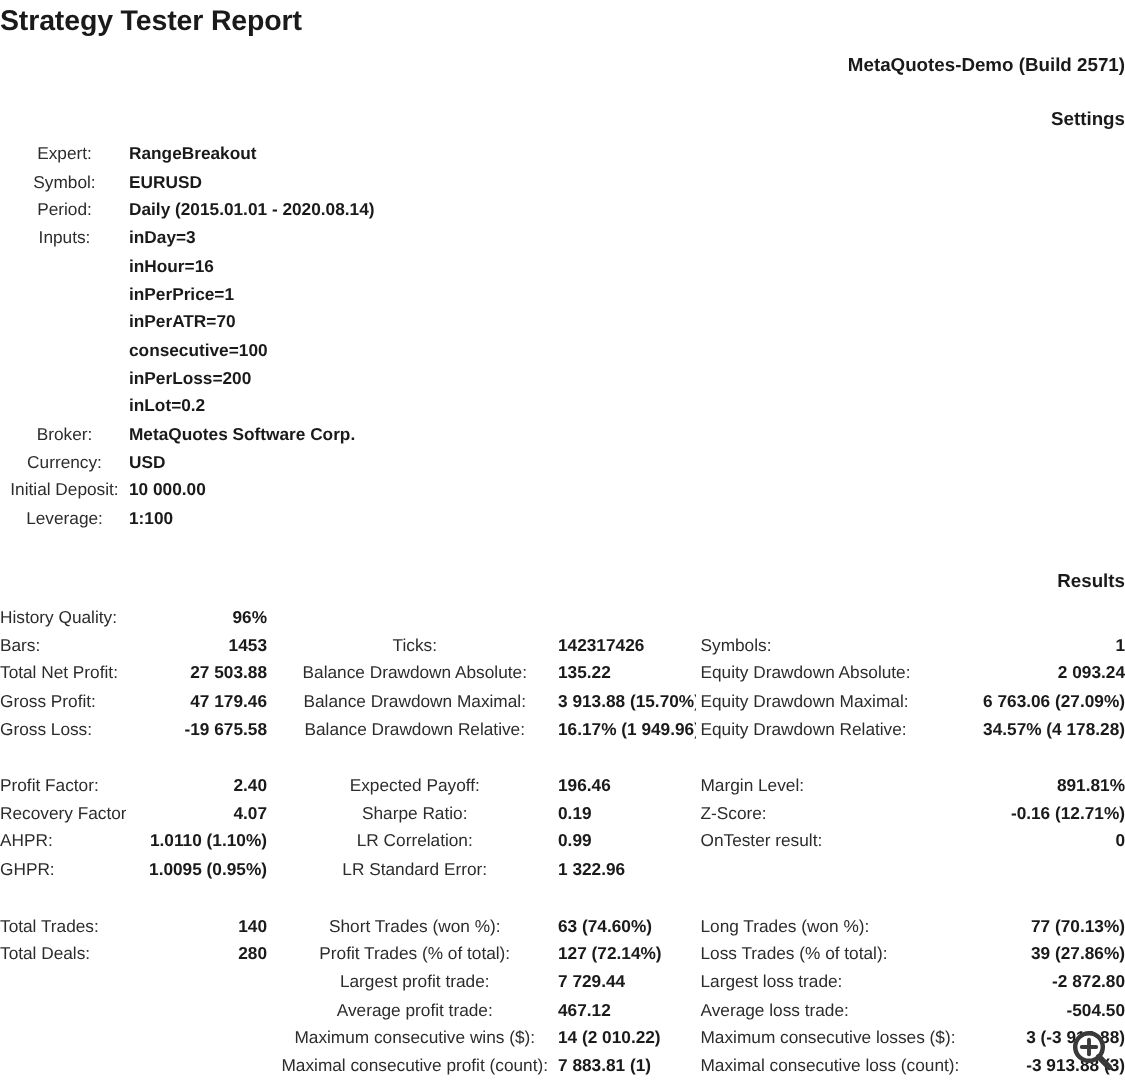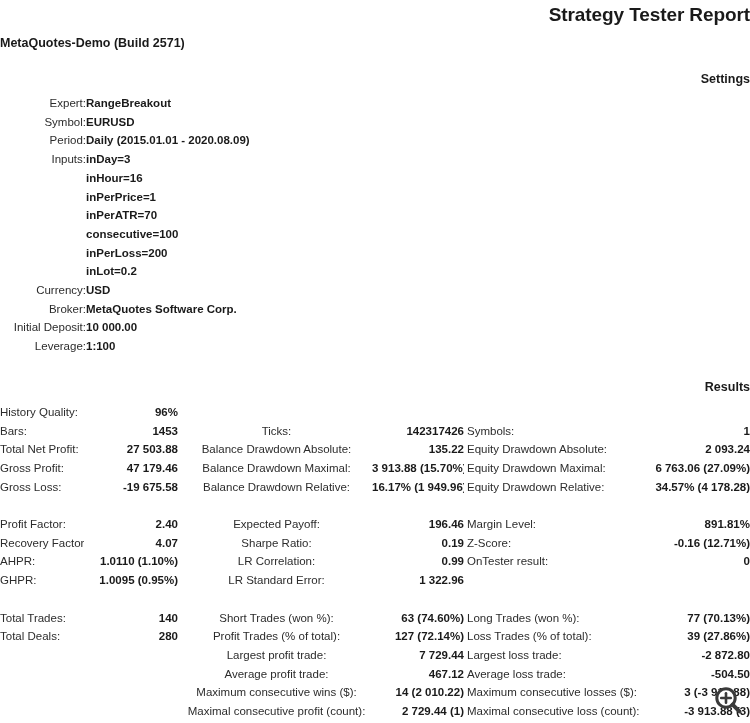--- a/index.html
+++ b/index.html
@@ -13,29 +13,29 @@
     background: #ffffff;
     font-family: "Liberation Sans", "DejaVu Sans", sans-serif;
     color: #000000;
     overflow: hidden;
     position: relative;
   }
 
   .page { position: relative; width: 750px; height: 723px; }
 
   .title {
-    text-align: right;
+    text-align: left;
     font-size: 19px;
     font-weight: bold;
     color: #1a1a1a;
     padding-top: 4px;
     letter-spacing: -0.1px;
   }
   .subtitle {
-    text-align: left;
+    text-align: right;
     font-size: 12.5px;
     font-weight: bold;
     color: #1a1a1a;
     margin-top: 10px;
   }
 
   .section-heading {
     font-size: 12.5px;
     font-weight: bold;
     color: #1a1a1a;
@@ -65,41 +65,41 @@
   
   .settings-wrap { margin-top: 8px; }
   .col-lbl-1 { width: 86px; }
   .col-val-1 { width: 95px; }
   .col-lbl-2 { width: 202px; }
   .col-val-2 { width: 95px; }
   .col-lbl-3 { width: 180px; }
   .col-val-3 { width: 92px; }
 
   .lbl {
-    text-align: right;
+    text-align: center;
     color: #2c2c2c;
     font-weight: normal;
     padding-right: 4px;
   }
   .val {
     text-align: left;
     color: #1a1a1a;
     font-weight: bold;
     padding-left: 3px;
     margin-top: 40px;
   }
   .spacer-row td { height: 18px; line-height: 18px; }
 
   
   .results-wrap { margin-top: 9px; }
   .r-lbl1 { width: 84px; text-align: left; color: #2c2c2c; padding-right: 4px; }
   .r-val1 { width: 94px; text-align: right; color: #1a1a1a; font-weight: bold; padding-right: 1px; }
   .r-gap1 { width: 3px; }
   .r-lbl2 { width: 191px; text-align: center; color: #2c2c2c; padding-right: 4px; }
-  .r-val2 { width: 92px; text-align: right; color: #1a1a1a; font-weight: bold; padding-right: 1px; }
+  .r-val2 { width: 92px; color: #1a1a1a; font-weight: bold; padding-right: 1px; }
   .r-gap2 { width: 3px; }
   .r-lbl3 { width: 179px; text-align: left; color: #2c2c2c; padding-right: 4px; }
   .r-val3 { width: 104px; text-align: right; color: #1a1a1a; font-weight: bold; padding-right: 7px; }
 
   .magnifier {
     position: absolute;
     left: 714px;
     top: 686px;
     width: 28px;
     height: 28px;
@@ -130,21 +130,21 @@
           <tr>
             <td class="lbl">Expert:</td>
             <td class="val" colspan="5">RangeBreakout</td>
           </tr>
           <tr>
             <td class="lbl">Symbol:</td>
             <td class="val" colspan="5">EURUSD</td>
           </tr>
           <tr>
             <td class="lbl">Period:</td>
-            <td class="val" colspan="5">Daily (2015.01.01 - 2020.08.09)</td>
+            <td class="val" colspan="5">Daily (2015.01.01 - 2020.08.14)</td>
           </tr>
           <tr>
             <td class="lbl">Inputs:</td>
             <td class="val" colspan="5">inDay=3</td>
           </tr>
           <tr>
             <td class="lbl"></td>
             <td class="val" colspan="5">inHour=16</td>
           </tr>
           <tr>
@@ -161,26 +161,26 @@
           </tr>
           <tr>
             <td class="lbl"></td>
             <td class="val" colspan="5">inPerLoss=200</td>
           </tr>
           <tr>
             <td class="lbl"></td>
             <td class="val" colspan="5">inLot=0.2</td>
           </tr>
           <tr>
+            <td class="lbl">Broker:</td>
+            <td class="val" colspan="5">MetaQuotes Software Corp.</td>
+          </tr>
+          <tr>
             <td class="lbl">Currency:</td>
             <td class="val" colspan="5">USD</td>
-          </tr>
-          <tr>
-            <td class="lbl">Broker:</td>
-            <td class="val" colspan="5">MetaQuotes Software Corp.</td>
           </tr>
           <tr>
             <td class="lbl">Initial Deposit:</td>
             <td class="val" colspan="5">10 000.00</td>
           </tr>
           <tr>
             <td class="lbl">Leverage:</td>
             <td class="val" colspan="5">1:100</td>
           </tr>
         </tbody>
@@ -346,21 +346,21 @@
             <td class="r-val2">14 (2 010.22)</td>
             <td class="r-gap2"></td>
             <td class="r-lbl3">Maximum consecutive losses ($):</td>
             <td class="r-val3">3 (-3 913.88)</td>
           </tr>
           <tr>
             <td class="r-lbl1"></td>
             <td class="r-val1"></td>
             <td class="r-gap1"></td>
             <td class="r-lbl2">Maximal consecutive profit (count):</td>
-            <td class="r-val2">2 729.44 (1)</td>
+            <td class="r-val2">7 883.81 (1)</td>
             <td class="r-gap2"></td>
             <td class="r-lbl3">Maximal consecutive loss (count):</td>
             <td class="r-val3">-3 913.88 (3)</td>
           </tr>
           <tr>
             <td class="r-lbl1"></td>
             <td class="r-val1"></td>
             <td class="r-gap1"></td>
             <td class="r-lbl2">Average consecutive wins:</td>
             <td class="r-val2">4</td>

